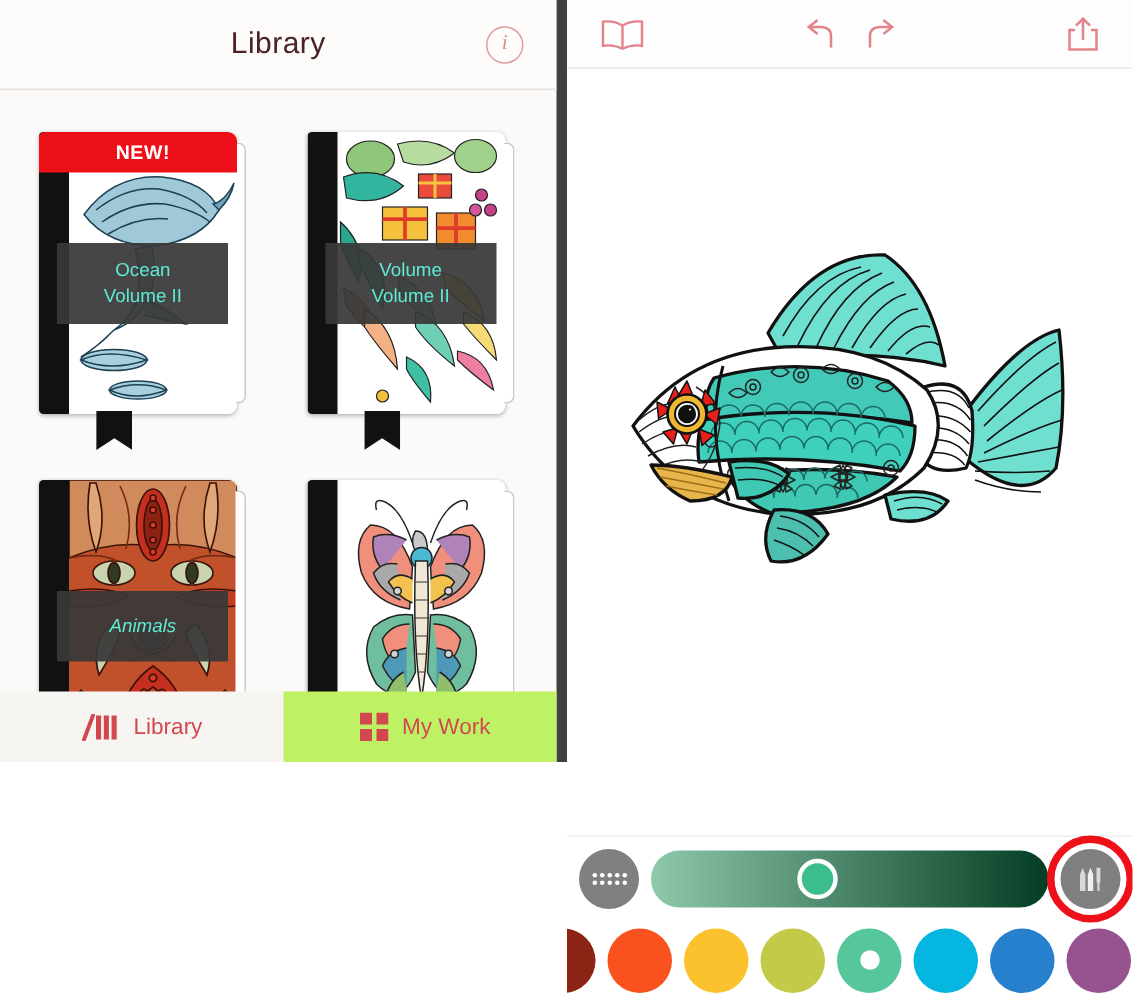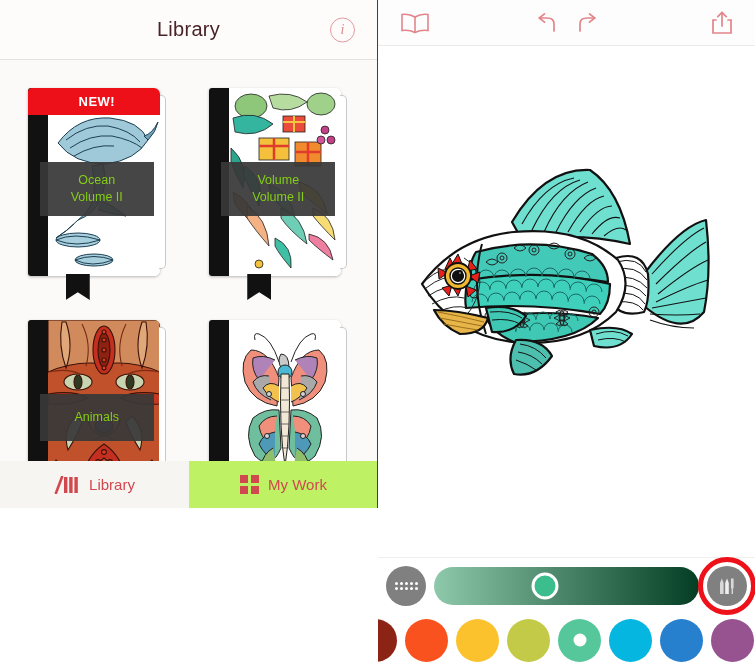--- a/index.html
+++ b/index.html
@@ -9,21 +9,21 @@
     background: #ffffff;
     overflow: hidden;
   }
   .app { display: flex; width: 755px; height: 667px; }
 
   
   .left-panel {
     width: 378px; height: 508px;
     background: #fbfaf8;
     position: relative;
-    border-right: 1px solid #404040;
+    border-right: 7px solid #404040;
     overflow: hidden;
   }
   .lib-header {
     height: 60px;
     background: #fdfcfb;
     border-bottom: 1px solid #e6e1dc;
     display: flex;
     align-items: center;
     justify-content: center;
     position: relative;
@@ -109,28 +109,28 @@
     background: #111;
     clip-path: polygon(0 0, 100% 0, 100% 100%, 50% 70%, 0 100%);
     z-index: 4;
   }
   .book-label {
     position: absolute;
     left: 12px;
     top: 74px;
     width: 114px;
     background: rgba(56,56,56,.93);
-    color: #84cc16;
+    color: #5eead4;
     font-size: 12.5px;
     line-height: 17px;
     text-align: center;
     padding: 10px 4px;
     z-index: 6;
   }
-  .book-label.one-line { padding: 15px 4px; }
+  .book-label.one-line { padding: 15px 4px; font-style: italic; }
   .new-banner {
     position: absolute;
     left: 0; top: 0;
     width: 138px;
     height: 27px;
     background: #ee1018;
     color: #fff;
     font-size: 13px;
     font-weight: bold;
     letter-spacing: .4px;

